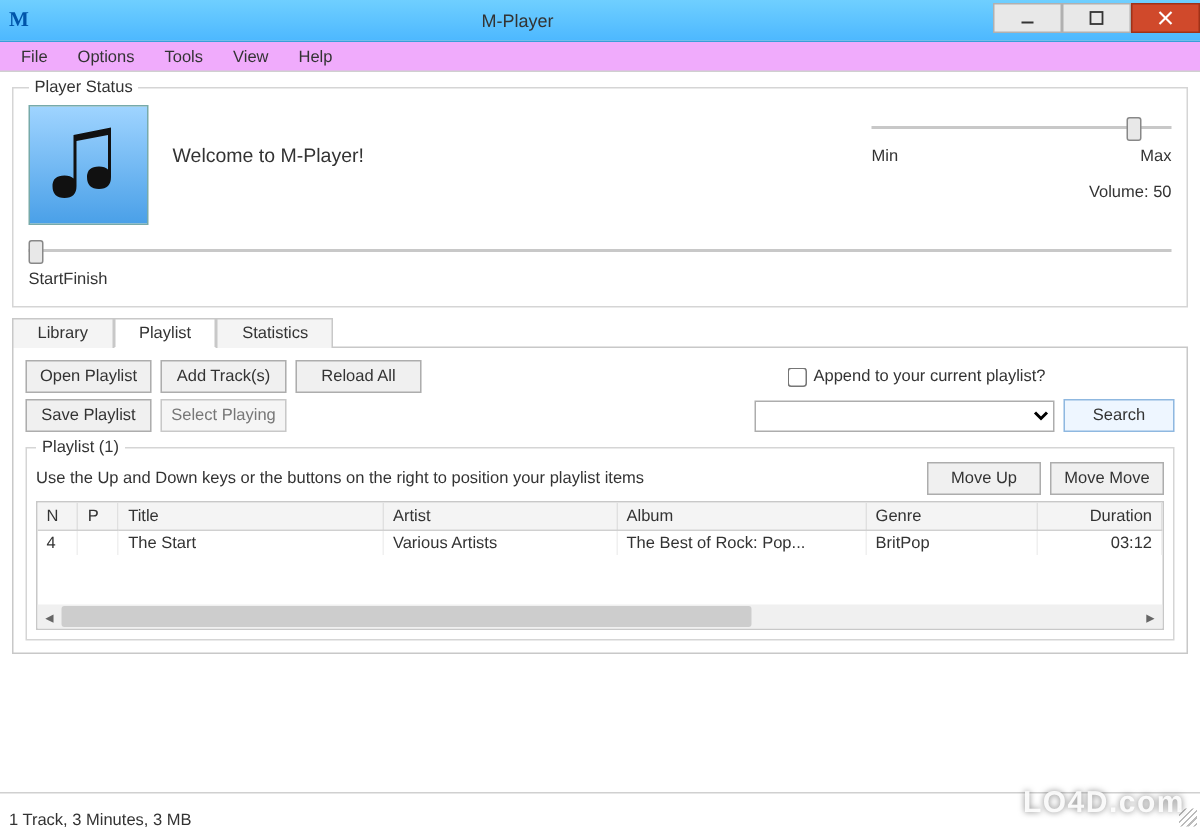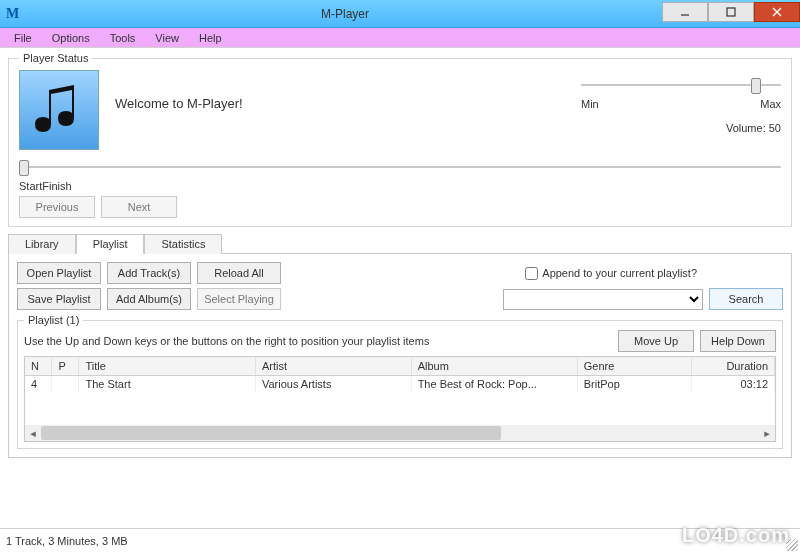--- a/index.html
+++ b/index.html
@@ -139,21 +139,21 @@
   position: absolute; bottom: 0; left: 0; right: 0; height: 16px;
   background: #f0f0f0; display: flex; align-items: center;
 }
 .hscroll .arrow { width: 16px; height: 16px; display: flex; align-items: center; justify-content: center; color: #666; }
 .hscroll .track { flex: 1; position: relative; height: 16px; }
 .hscroll .thumb { position: absolute; top: 1px; left: 0; width: 64%; height: 14px; background: #cdcdcd; border-radius: 2px; }
 
 .statusbar {
   position: absolute; bottom: 0; left: 0; right: 0;
   height: 20px; border-top: 1px solid #d0d0d0;
-  display: flex; align-items: center; padding: 12px 6px;
+  display: flex; padding: 12px 6px;
   background: #fff; font-size: 11px;
 }
 .statusbar .grip {
   position: absolute; right: 2px; bottom: 2px; width: 12px; height: 12px;
   background: repeating-linear-gradient(135deg, #bbb 0 1px, transparent 1px 3px);
 }
 
 .watermark {
   position: absolute; right: 10px; bottom: 6px;
   font-size: 20px; font-weight: bold; color: rgba(255,255,255,0.9);
@@ -223,24 +223,20 @@
     <div class="progress-wrap">
       <div class="prog-track"></div>
       <div class="prog-thumb"></div>
     </div>
     <div class="prog-labels">
       <span>Start</span>
       <span>Finish</span>
     </div>
 
     <div class="transport">
-      <div class="right">
-        <div class="btn">Previous</div>
-        <div class="btn">Next</div>
-      </div>
     </div>
   </fieldset>
 
   <div class="tabs">
     <div class="tab">Library</div>
     <div class="tab active">Playlist</div>
     <div class="tab">Statistics</div>
   </div>
 
   <div class="tabbody">
@@ -250,34 +246,33 @@
       <div class="btn enabled" style="min-width:84px">Reload All</div>
       <div class="spacer"></div>
       <label class="chk">
         <input type="checkbox" style="">
         <span>Append to your current playlist?</span>
       </label>
       <div style="width:80px"></div>
     </div>
     <div class="toolbar-row">
       <div class="btn enabled" style="min-width:84px">Save Playlist</div>
-      <div class="btn enabled" style="min-width:84px">Add Album(s)</div>
       <div class="btn" style="min-width:84px">Select Playing</div>
       <div class="spacer"></div>
       <select class="combo"></select>
       <div class="btn search">Search</div>
     </div>
 
     <fieldset class="playlist">
       <legend>Playlist (1)</legend>
       <div class="hint-row">
         <div class="hint">Use the Up and Down keys or the buttons on the right to position your playlist items</div>
         <div class="btn enabled">Move Up</div>
         <div style="width:6px"></div>
-        <div class="btn enabled">Help Down</div>
+        <div class="btn enabled">Move Move</div>
       </div>
 
       <div class="grid-wrap">
         <table class="grid">
           <colgroup>
             <col style="width:26px">
               <col style="width:26px">
             <col style="width:170px">
               <col style="width:150px">
             <col style="width:160px">

